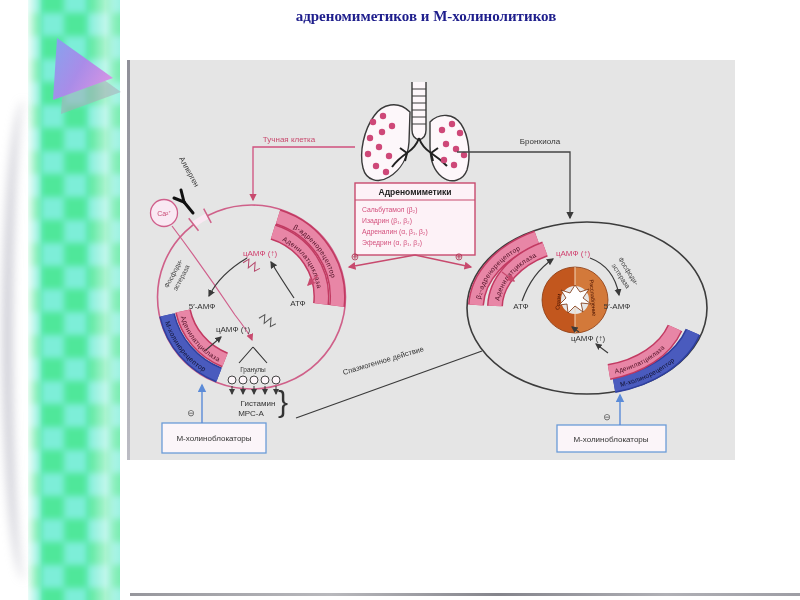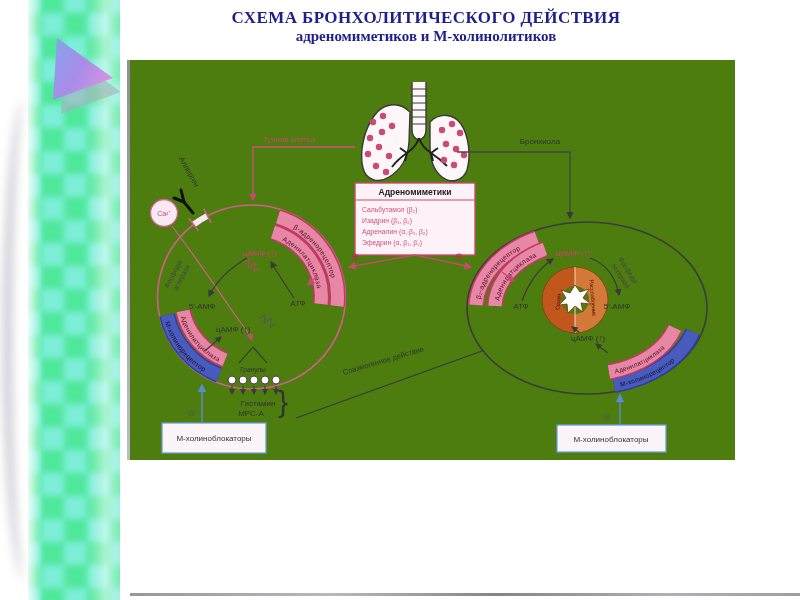--- a/index.html
+++ b/index.html
@@ -21,21 +21,21 @@
     background-position:0 0,23px 23px;
     filter:blur(3px)}
   .strip-light{position:absolute;inset:0;
     background:linear-gradient(to right, rgba(255,255,255,.85), rgba(255,255,255,0) 16%,
       rgba(255,255,255,0) 64%, rgba(255,255,255,.5) 84%, rgba(255,255,255,.25))}
   .gray-curve{position:absolute;left:3px;top:100px;width:40px;height:480px;
     border-left:9px solid rgba(150,150,168,.5);border-radius:45%/50%;filter:blur(5px)}
 
   .triangle{position:absolute;left:38px;top:28px}
 
-  .panel{position:absolute;left:130px;top:60px;width:605px;height:400px;background:#4d7c0f}
+  .panel{position:absolute;left:130px;top:60px;width:605px;height:400px;background:#e5e5e5}
   .panel-edge{position:absolute;left:127px;top:60px;width:4px;height:400px;
     background:linear-gradient(to bottom,#8f8f98,#bcbcc4)}
   .bottom-line{position:absolute;left:130px;top:593px;width:670px;height:3px;opacity:.7;
     background:linear-gradient(to right,#6a6a72,#9a9aa0 30%,#50505a 55%,#8e8e96 80%,#74747e)}
 
   svg text{font-family:"Liberation Sans",sans-serif}
 </style>
 </head>
 <body>
 
@@ -51,21 +51,20 @@
     <linearGradient id="trig" x1="0" y1="0" x2="1" y2="0.6">
       <stop offset="0" stop-color="#84a4ee"></stop>
         <stop offset=".55" stop-color="#a98ce8"></stop>
       <stop offset="1" stop-color="#d494e4"></stop>
     </linearGradient>
   </defs>
   <polygon points="19,10 15,72 75,50" fill="url(#trig)"></polygon>
 </svg>
 
 <div class="title-block">
-  <div class="title-line1">СХЕМА БРОНХОЛИТИЧЕСКОГО ДЕЙСТВИЯ</div>
   <div class="title-line2">адреномиметиков  и  М-холинолитиков</div>
 </div>
 
 <div class="panel-edge"></div>
 <div class="bottom-line"></div>
 
 <div class="panel">
 <svg width="605" height="400" viewBox="0 0 605 400">
   <defs>
     <marker id="mB" markerWidth="8" markerHeight="8" refX="5" refY="3" orient="auto">

